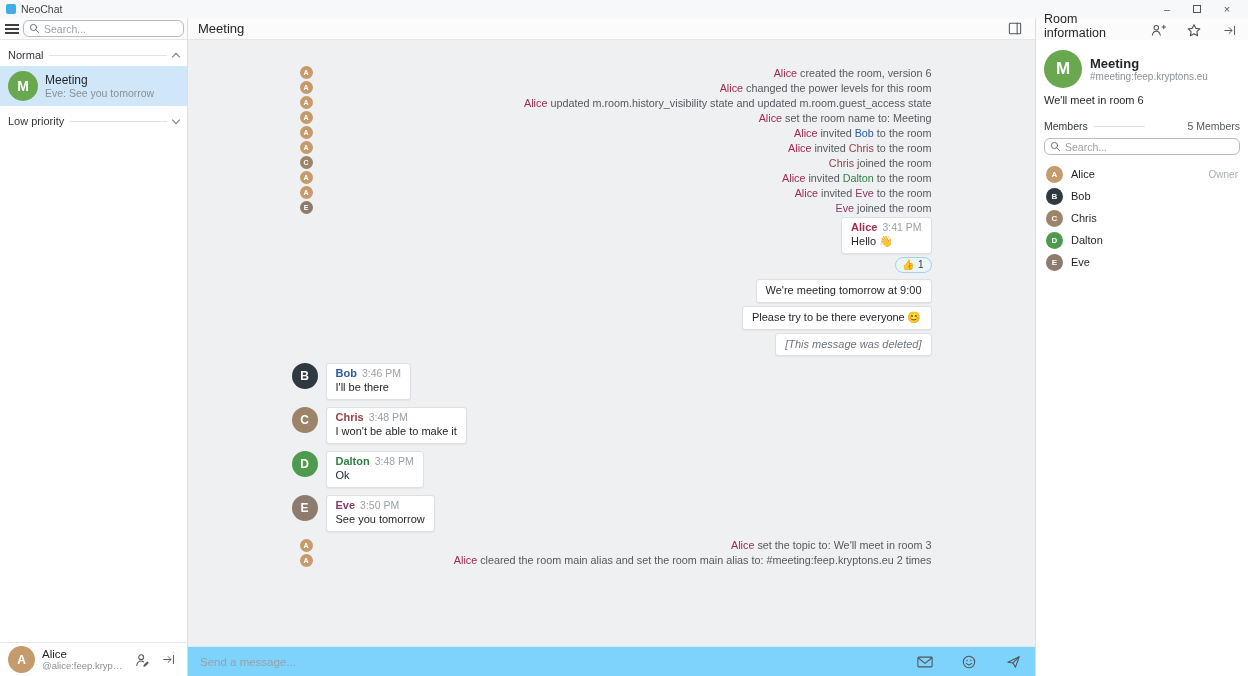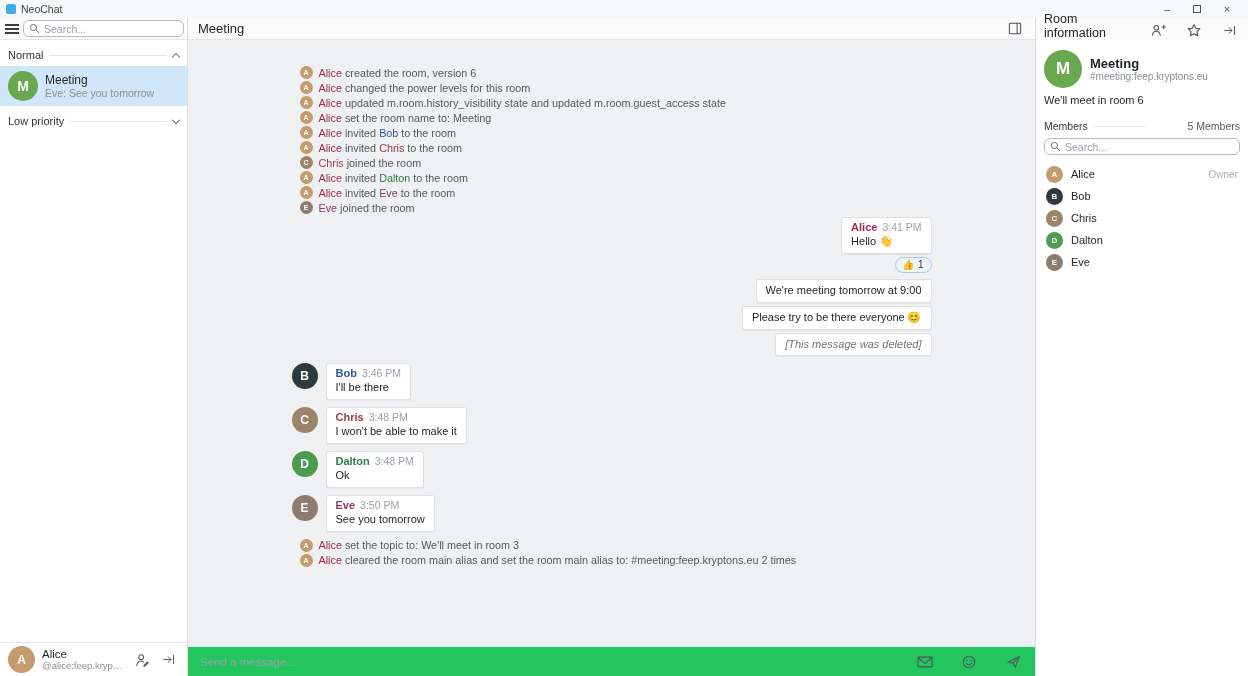--- a/index.html
+++ b/index.html
@@ -52,39 +52,39 @@
 
   
   .chat { flex:1; display:flex; flex-direction:column; min-width:0; }
   .chat-header { height:22px; flex:none; background:#fbfbfc; border-bottom:1px solid #e4e6e8; display:flex; align-items:center; padding:0 10px; }
   .chat-title { font-size:13px; color:#232629; }
   .chat-header .icon-btn { margin-left:auto; }
 
   .timeline { flex:1; overflow:hidden; padding-top:24px; }
   .tl-inner { width:640px; margin:0 auto; }
 
-  .tl-state { display:flex; align-items:center; gap:6px; margin:2px 0; padding-left:8px; font-size:10.8px; color:#55595e; }
+  .tl-state { display:flex; align-items:center; gap:6px; margin:2px 0; padding-left:8px; font-size:10.8px; color:#55595e;justify-content:space-between; }
   .mini-avatar { width:13px; height:13px; border-radius:50%; font-size:7px; color:#fff; display:inline-flex; align-items:center; justify-content:center; font-weight:bold; flex:none; }
   .uname { cursor:pointer; }
 
   .tl-msg { display:flex; margin:3px 0; }
   .tl-msg.right { justify-content:flex-end; }
   .tl-msg.left { gap:8px; align-items:flex-start; margin:7px 0; }
   .msg-avatar { width:26px; height:26px; border-radius:50%; color:#fff; font-size:12px; font-weight:bold; display:flex; align-items:center; justify-content:center; flex:none; }
   .bubble { background:#fff; border:1px solid #dddfe2; border-radius:3px; padding:3px 9px 4px 9px; font-size:11px; max-width:420px; box-shadow:0 1px 1px rgba(0,0,0,0.05); }
   .b-head { display:flex; gap:5px; align-items:baseline; margin-bottom:1px; }
   .b-name { font-weight:bold; font-size:11px; }
   .b-time { font-size:10.5px; color:#9aa1a7; }
   .b-body { color:#232629; line-height:1.35; }
   .bubble.deleted .b-body { font-style:italic; color:#6e747a; }
 
   .tl-reaction { display:flex; justify-content:flex-end; margin:3px 0 6px 0; }
   .reaction-chip { display:inline-flex; align-items:center; gap:3px; height:16px; padding:0 7px; border:1px solid #a8cfe8; background:#e9f4fb; border-radius:9px; font-size:10px; color:#333; cursor:pointer; }
 
-  .input-bar { height:30px; flex:none; background:#22c55e; border-top:1px solid #e4e6e8; display:flex; align-items:center; gap:24px; padding:0 12px; }
+  .input-bar { height:30px; flex:none; background:#7dd3fc; border-top:1px solid #e4e6e8; display:flex; align-items:center; gap:24px; padding:0 12px; }
   .input-bar input { flex:1; min-width:0; border:none; outline:none; font-size:11.5px; font-family:inherit; background:transparent; }
 
   
   .panel { width:213px; border-left:1px solid #dcdfe2; background:#fff; display:flex; flex-direction:column; }
   .panel-header { height:22px; flex:none; display:flex; align-items:flex-end; gap:16px; padding:0 8px; background:#fbfbfc; }
   .panel-title { font-size:12.5px; flex:1; }
   .panel-body { padding:6px 8px; overflow:hidden; }
   .room-block { display:flex; gap:8px; align-items:center; margin:4px 0 6px 0; }
   .panel-room-avatar { width:38px; height:38px; font-size:17px; }
   .room-block-texts { display:flex; flex-direction:column; min-width:0; }

